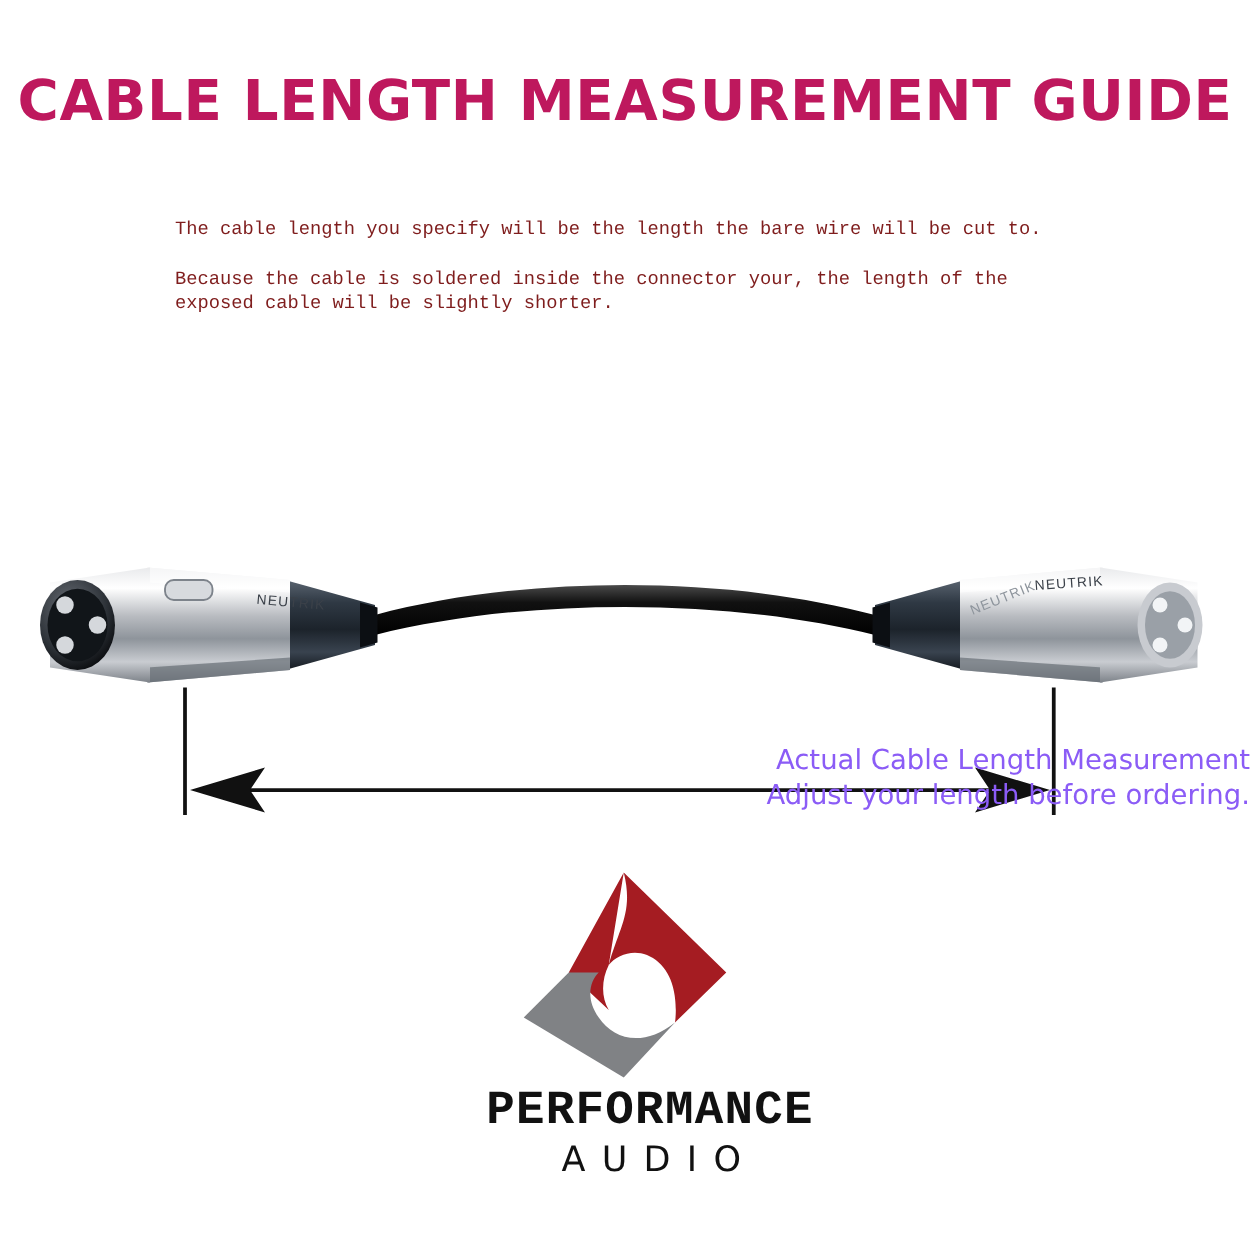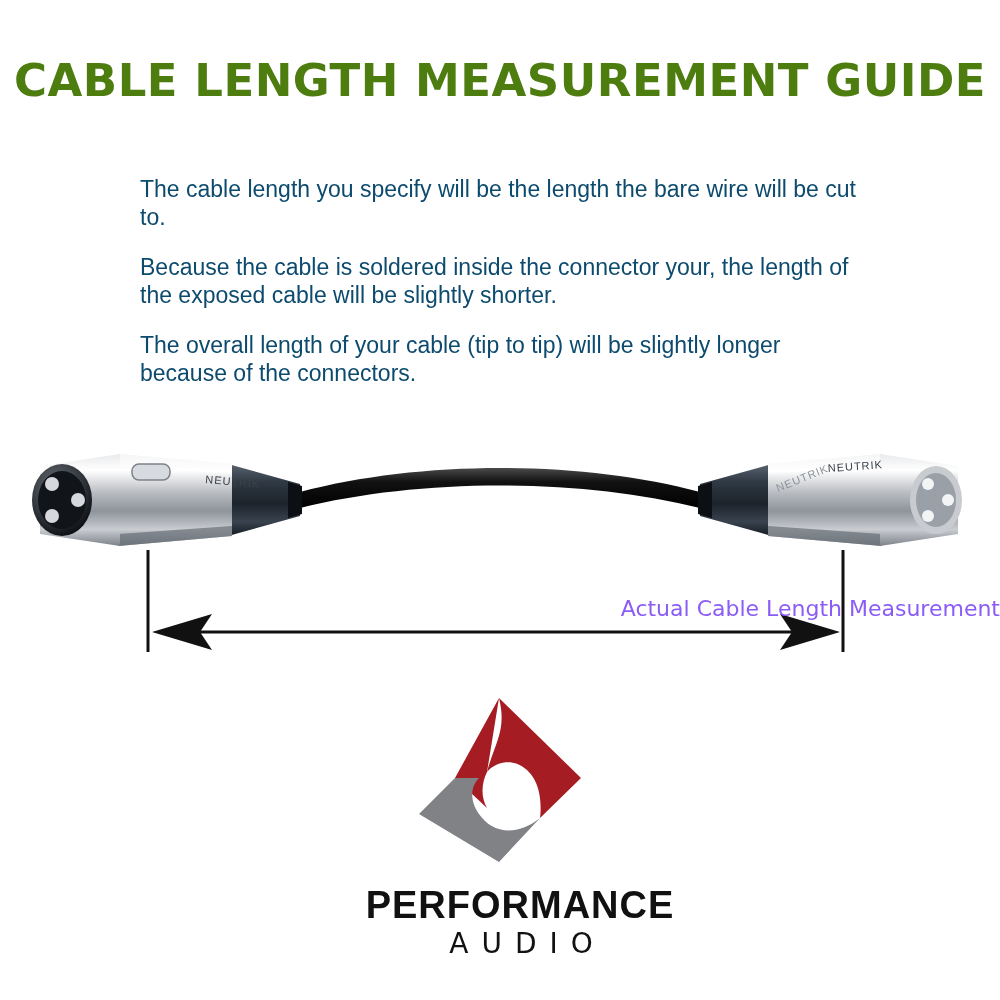--- a/index.html
+++ b/index.html
@@ -15,38 +15,38 @@
     overflow: hidden;
   }
 
   
   #title {
     position: absolute;
     top: 58px;
     left: 0;
     width: 1000px;
     text-align: center;
-    color: #4d7c0f;
+    color: #be185d;
     font-family: "DejaVu Sans", sans-serif;
     font-weight: bold;
     font-size: 45px;
     letter-spacing: 0.5px;
     line-height: 1;
     white-space: nowrap;
   }
 
   
   #paragraphs {
     position: absolute;
     top: 175px;
     left: 140px;
     width: 720px;
-    color: #0c4a6e;
-    font-family: Liberation Sans, sans-serif;
-    font-size: 23px;
+    color: #7f1d1d;
+    font-family: Liberation Mono, monospace;
+    font-size: 15px;
     line-height: 1.22;
   }
   #paragraphs p {
     margin: 0 0 22px 0;
   }
   #paragraphs p:last-child { margin-bottom: 0; }
 
   
   #cable-figure {
     position: absolute;
@@ -80,22 +80,22 @@
   
   #logo-block {
     position: absolute;
     top: 690px;
     left: 0;
     width: 1000px;
     text-align: center;
   }
   #logo-mark { display: block; margin: 0 auto; }
   #brand-name {
-    margin-top: 16px;
-    font-family: Liberation Sans, sans-serif;
+    margin-top: 0;
+    font-family: Liberation Mono, monospace;
     font-weight: bold;
     font-size: 38px;
     letter-spacing: 1px;
     color: #111111;
     line-height: 1;
     padding-left: 40px;
   }
   #brand-sub {
     margin-top: 6px;
     font-family: "DejaVu Sans", sans-serif;
@@ -108,21 +108,20 @@
   }
 </style>
 </head>
 <body>
 
 <div id="title">CABLE LENGTH MEASUREMENT GUIDE</div>
 
 <div id="paragraphs">
   <p>The cable length you specify will be the length the bare wire will be cut to.</p>
   <p>Because the cable is soldered inside the connector your, the length of the exposed cable will be slightly shorter.</p>
-  <p>The overall length of your cable (tip to tip) will be slightly longer because of the connectors.</p>
 </div>
 
 <svg id="cable-figure" viewBox="0 0 1000 140">
   <defs>
     <linearGradient id="metalBody" x1="0" y1="0" x2="0" y2="1">
       <stop offset="0%" stop-color="#e9eaec"></stop>
       <stop offset="18%" stop-color="#ffffff"></stop>
       <stop offset="42%" stop-color="#b9bcc1"></stop>
       <stop offset="62%" stop-color="#8e949b"></stop>
       <stop offset="82%" stop-color="#c9ccd1"></stop>
@@ -203,20 +202,21 @@
 
   <line x1="160" y1="92" x2="832" y2="92" stroke="#111111" stroke-width="3"></line>
 
   <polygon points="152,92 212,74 200,92 212,110" fill="#111111"></polygon>
 
   <polygon points="840,92 780,74 792,92 780,110" fill="#111111"></polygon>
 </svg>
 
 <div id="measure-labels">
   <span class="line">Actual Cable Length Measurement</span>
+  <span class="line">Adjust your length before ordering.</span>
 </div>
 
 <div id="logo-block">
   <svg id="logo-mark" width="210" height="180" viewBox="0 0 210 180">
 
     <path d="M 104 8 L 186 88 L 145 128 C 145 128, 150 96, 132 80 C 118 67, 100 72, 92 82 C 100 52, 112 40, 104 8 Z" fill="#A51C22"></path>
     <path d="M 104 8 L 92 82 C 86 94, 86 108, 92 118 L 60 88 Z" fill="#A51C22"></path>
 
     <path d="M 60 88 L 24 124 L 104 172 L 145 128 C 120 148, 96 142, 84 124 C 74 110, 76 96, 84 88 Z" fill="#808285"></path>
     <path d="M 24 124 L 104 172 L 104 172 Z" fill="#808285"></path>

